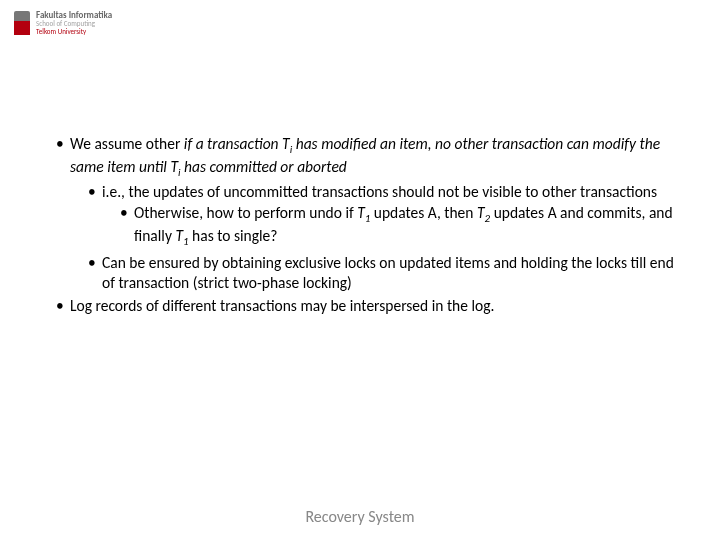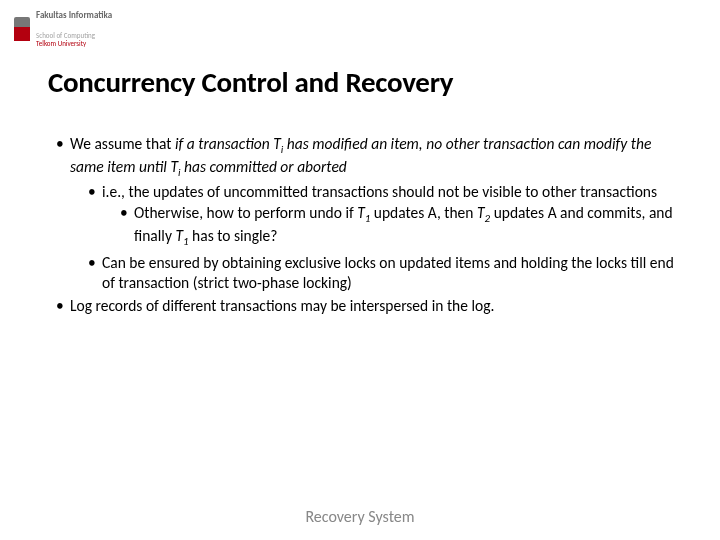--- a/index.html
+++ b/index.html
@@ -2,21 +2,21 @@
 <html><head>
 <meta charset="utf-8">
 <style>
   * { margin: 0; padding: 0; box-sizing: border-box; }
   html, body { width: 720px; height: 540px; font-family: Calibri, Arial, sans-serif; background: #fff; color: #000; }
   .slide { width: 720px; height: 540px; position: relative; padding: 16px; }
   .logo-area { position: absolute; top: 10px; left: 14px; display: flex; align-items: center; gap: 6px; }
   .logo-mark { width: 16px; height: 24px; background: linear-gradient(to bottom, #777 0 40%, #b3000f 40% 100%); border-radius: 2px 2px 0 0; }
   .logo-text { display: flex; flex-direction: column; line-height: 1; }
   .logo-line1 { font-size: 9px; font-weight: 700; color: #6a6a6a; }
-  .logo-line2 { font-size: 7px; color: #a3a3a3; margin-top: 13px; }
+  .logo-line2 { font-size: 7px; color: #a3a3a3; margin-top: 1px; }
   .logo-line3 { font-size: 7px; color: #b3000f; font-weight: 400; margin-top: 1px; }
   .title { position: absolute; top: 64px; left: 48px; font-size: 29px; font-weight: 700; letter-spacing: -0.3px; }
   .content { position: absolute; top: 134px; left: 56px; right: 46px; font-size: 15.5px; line-height: 1.26; }
   .content ul { list-style: none; }
   .content li { position: relative; padding-left: 14px; margin-bottom: 4px; }
   .content li::before { content: "•"; position: absolute; left: 0; top: 0; }
   .content ul ul { margin-top: 2px; margin-left: 18px; }
   .content ul ul li { padding-left: 14px; }
   .content ul ul ul { margin-left: 18px; }
   .group { margin-bottom: 14px; }
@@ -32,27 +32,26 @@
 
   <div class="logo-area">
     <div class="logo-mark"></div>
     <div class="logo-text">
       <span class="logo-line1">Fakultas Informatika</span>
       <span class="logo-line2">School of Computing</span>
       <span class="logo-line3">Telkom University</span>
     </div>
   </div>
 
-  <h1 class="title">Concurrency Control and Recovery</h1>
 
   <div class="content">
     <ul>
 
       <li class="group">
-        <span>We assume that </span><span class="italic">if a transaction T</span><span class="subnum">i</span><span class="italic"> has modified an item, no other transaction can modify the same item until T</span><span class="subnum">i</span><span class="italic"> has committed or aborted</span>
+        <span>We assume other </span><span class="italic">if a transaction T</span><span class="subnum">i</span><span class="italic"> has modified an item, no other transaction can modify the same item until T</span><span class="subnum">i</span><span class="italic"> has committed or aborted</span>
         <ul>
           <li>
             <span>i.e., the updates of uncommitted transactions should not be visible to other transactions</span>
             <ul>
               <li>
                 <span>Otherwise, how to perform undo if </span><span class="sub">T</span><span class="subnum">1</span><span> updates A, then </span><span class="sub">T</span><span class="subnum">2</span><span> updates A and commits, and finally </span><span class="sub">T</span><span class="subnum">1</span><span> has to single?</span>
               </li>
             </ul>
           </li>
           <li>

